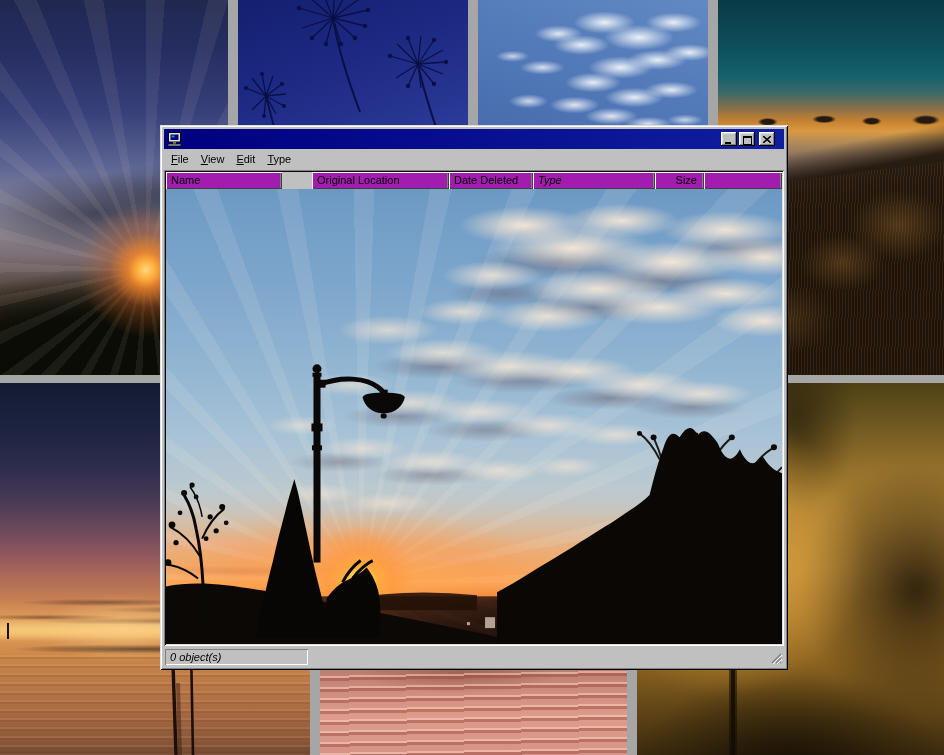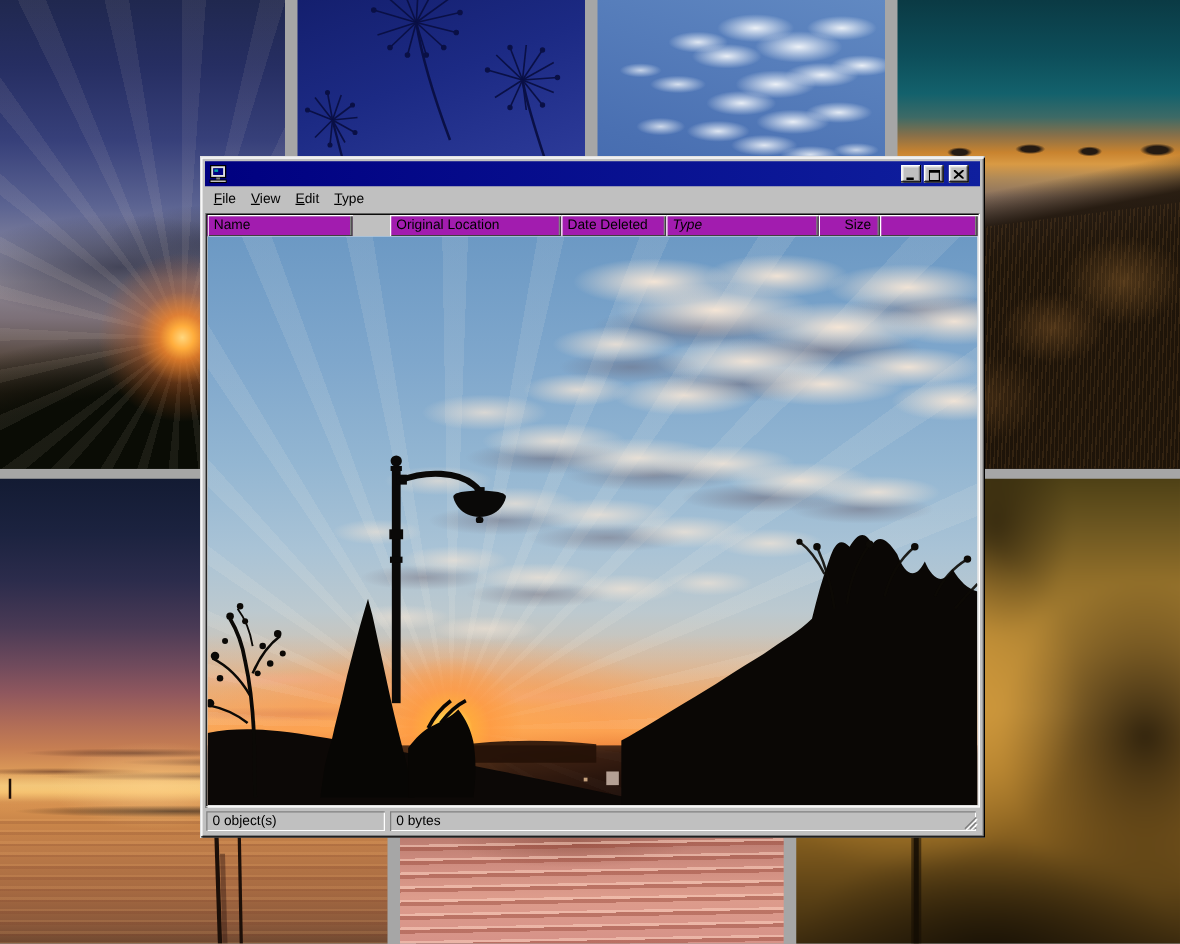--- a/index.html
+++ b/index.html
@@ -192,21 +192,21 @@
       radial-gradient(120px 10px ellipse at 42% 81%, rgba(242,176,150,.5), rgba(242,176,150,0) 75%),
       radial-gradient(160px 8px  ellipse at 14% 84%, rgba(200,120,95,.5),  rgba(200,120,95,0) 75%),
       repeating-conic-gradient(from 205deg at 31.6% 86.6%, rgba(255,246,232,.10) 0deg 3deg, rgba(255,246,232,0) 3deg 11deg),
       linear-gradient(180deg, rgba(0,0,0,0) 70%, rgba(245,160,90,.25) 76%, rgba(250,160,80,.55) 82%, rgba(255,165,75,.8) 87%, rgba(235,130,55,.9) 89.5%, rgba(90,45,25,.95) 91%, rgba(25,12,8,.98) 95%, #0d0705 100%),
       linear-gradient(180deg, #6c99c4 0%, #7fa7cc 22%, #93b6d2 40%, #a9c3d6 55%, #bcc9cf 66%, #cfc3b4 74%, #e0b894 80%, #e8b488 86%);
   }
 
   #statusbar { position:absolute; left:4px; right:4px; bottom:4px; height:18px; background:#c0c0c0; }
   .spanel { position:absolute; top:1px; height:16px; background:#c0c0c0;
     box-shadow: inset 1px 1px 0 #808080, inset -1px -1px 0 #fff;
-    font-size:11px; color:#000; padding:2px 0 0 5px; overflow:hidden; white-space:nowrap; }
+    font-size:11px; color:#000; padding:2px 0 0 5px; overflow:hidden; white-space:nowrap;font-style:italic; }
   #sp1 { left:1px; width:143px; }
   #sp2 { left:148px; right:3px; }
   #grip { position:absolute; right:2px; bottom:2px; width:12px; height:12px; }
 </style>
 </head>
 <body>
 
 <div id="desktop">
 
   <div id="p1" class="photo"></div>
@@ -435,21 +435,20 @@
           <rect x="213" y="202" width="8" height="6"></rect>
           <path d="M196,210 C196,207 202,205 217,205 C232,205 238,207 238,210 C236,219 228,226 217,226 C206,226 198,219 196,210 Z"></path>
           <rect x="214" y="226" width="6" height="5" rx="2"></rect>
         </g>
       </svg>
     </div>
   </div>
 
   <div id="statusbar">
     <div class="spanel" id="sp1">0 object(s)</div>
-    <div class="spanel" id="sp2">0 bytes</div>
     <svg id="grip" viewBox="0 0 12 12">
       <line x1="11" y1="2" x2="2" y2="11" stroke="#808080" stroke-width="1.4"></line>
       <line x1="12" y1="3" x2="3" y2="12" stroke="#fff" stroke-width="1"></line>
       <line x1="11" y1="6" x2="6" y2="11" stroke="#808080" stroke-width="1.4"></line>
       <line x1="12" y1="7" x2="7" y2="12" stroke="#fff" stroke-width="1"></line>
       <line x1="11" y1="10" x2="10" y2="11" stroke="#808080" stroke-width="1.4"></line>
     </svg>
   </div>
 </div>
 

